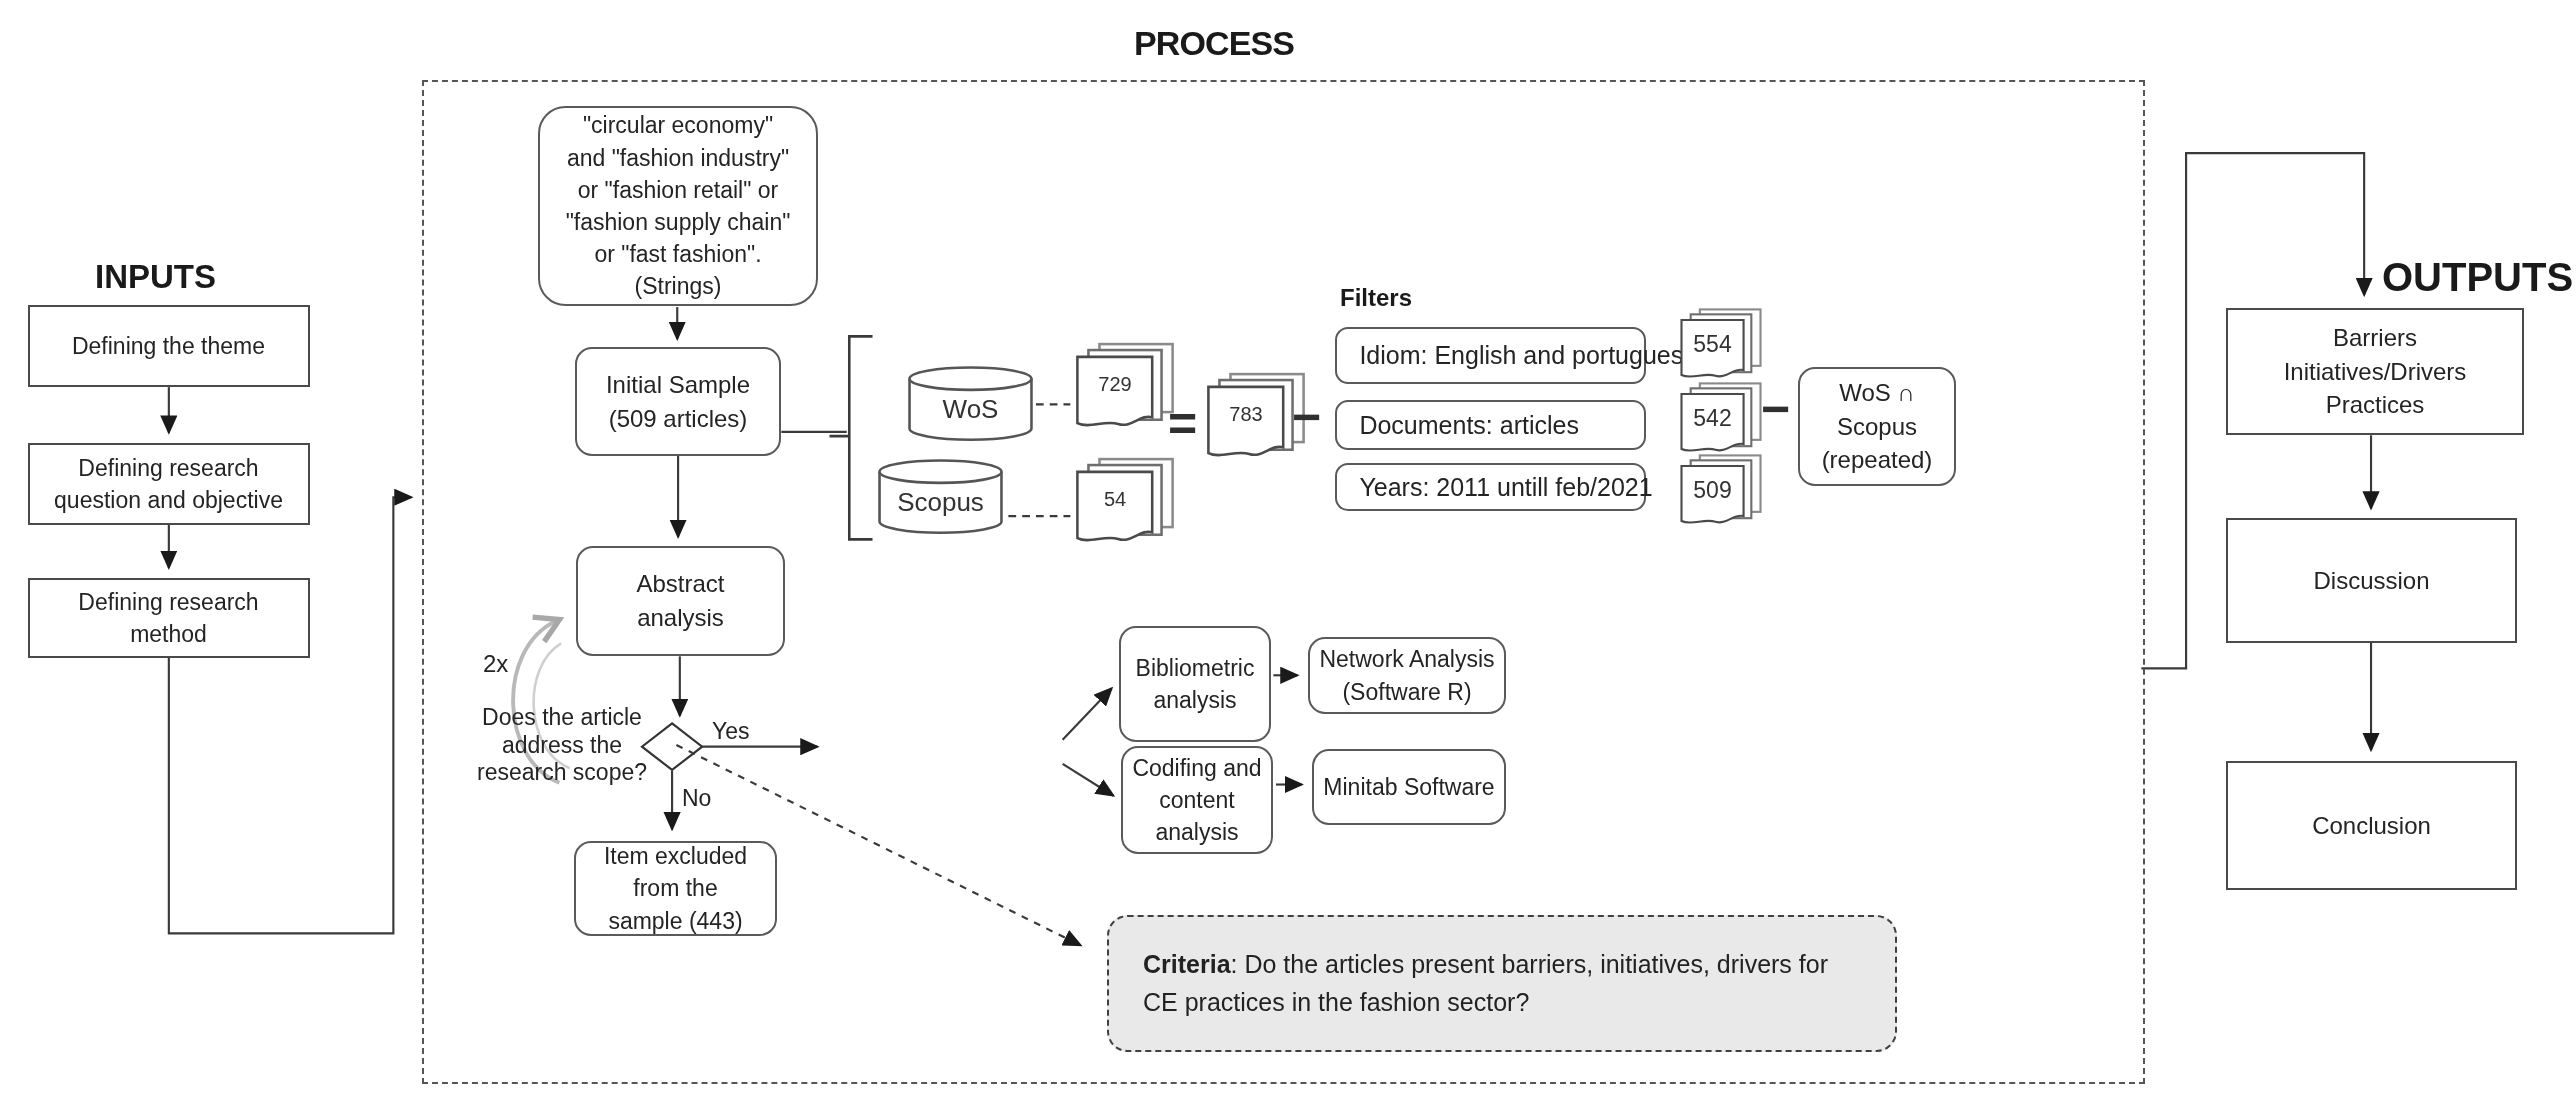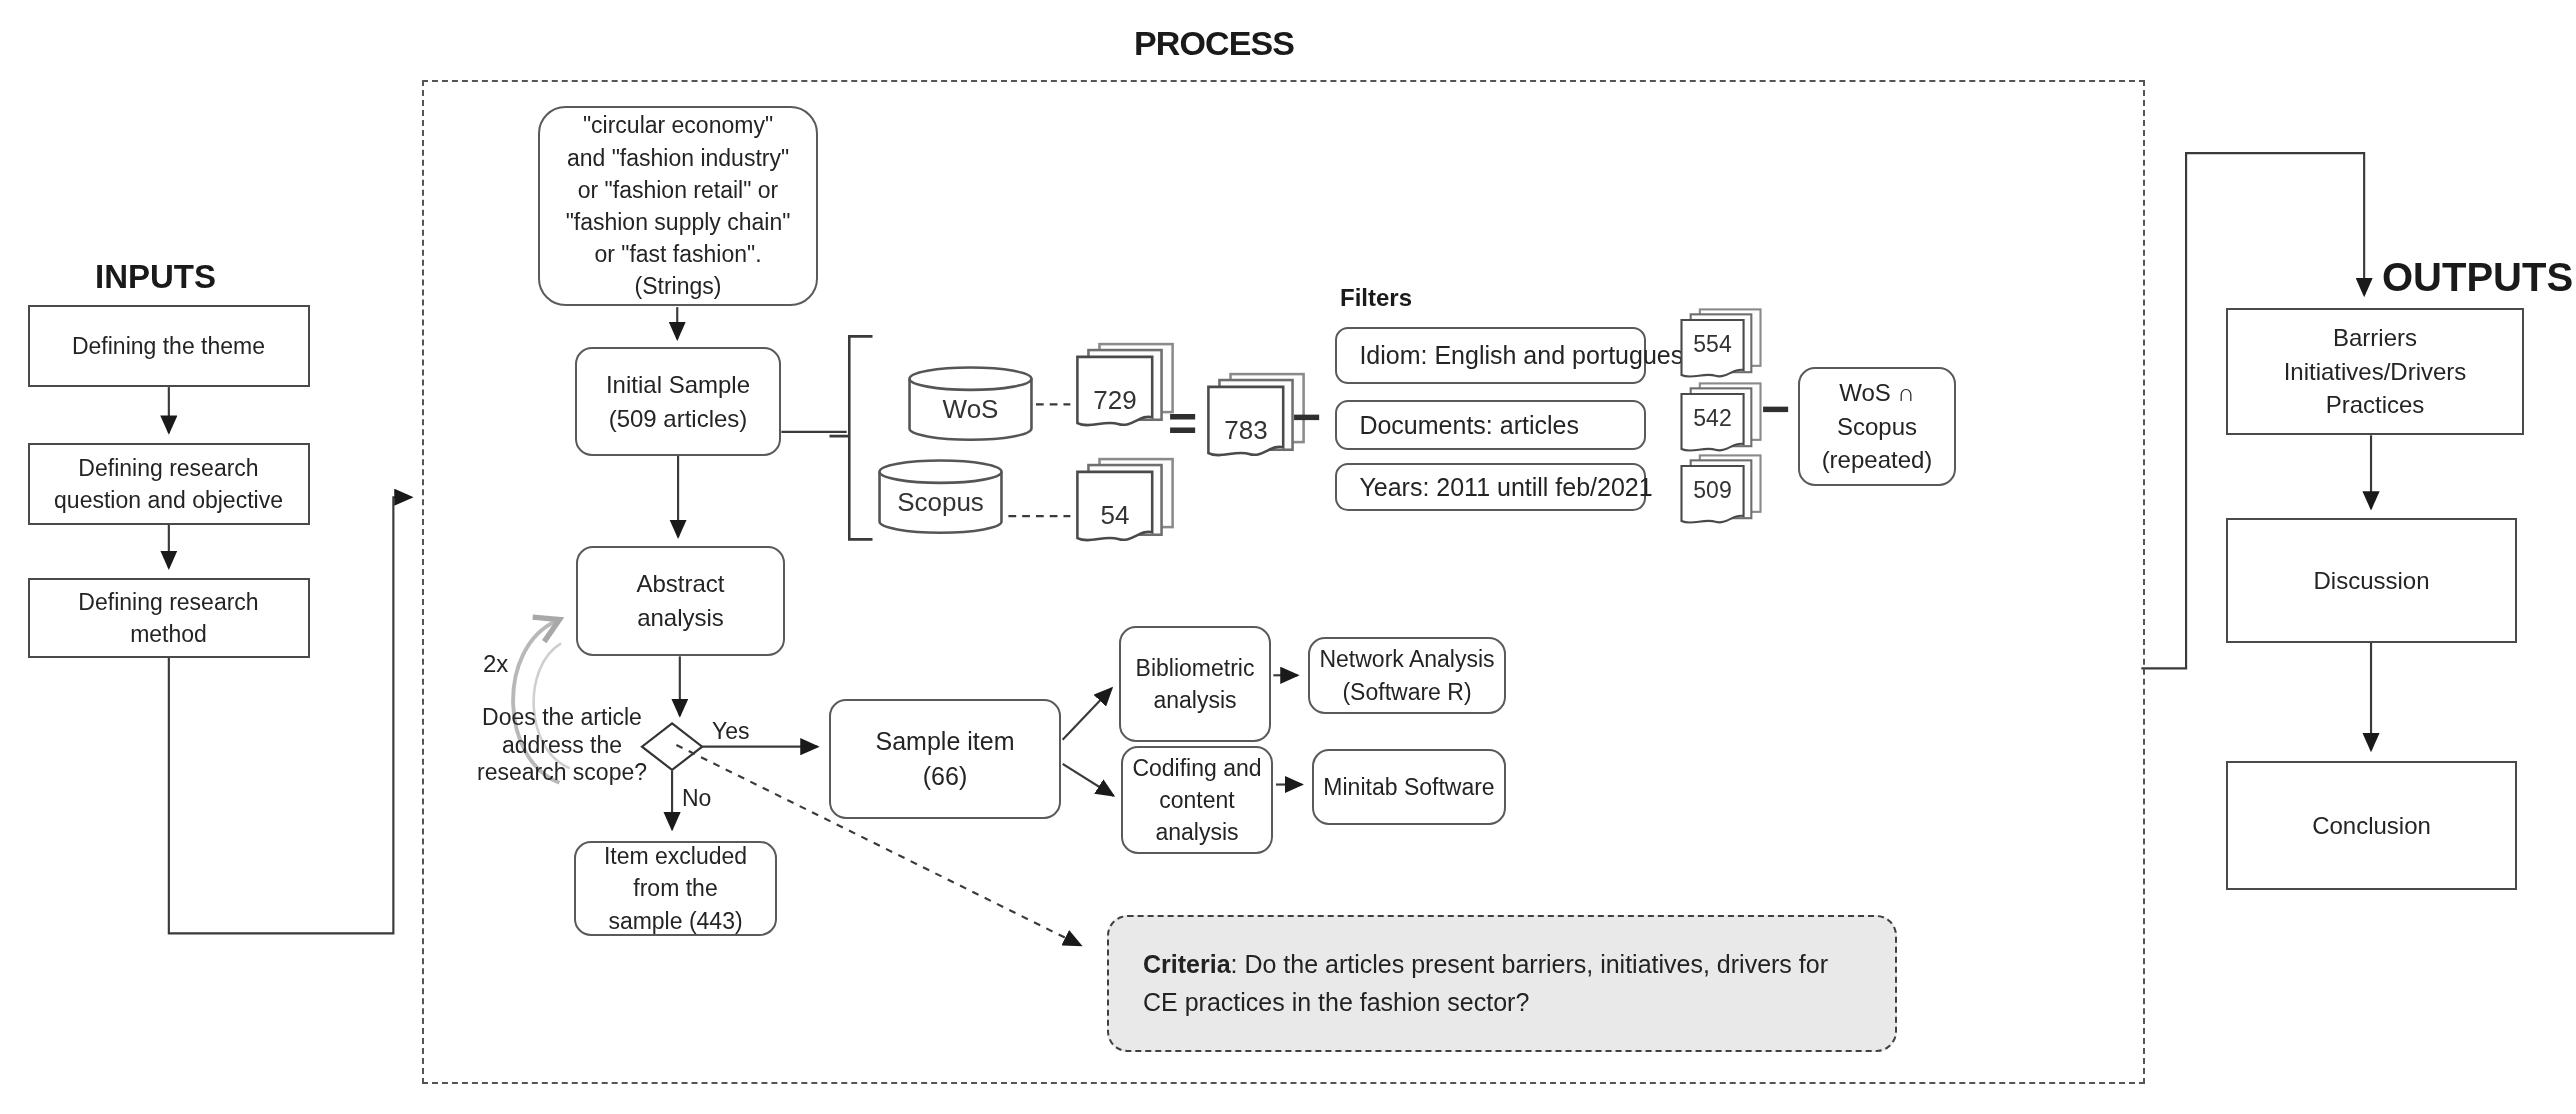--- a/index.html
+++ b/index.html
@@ -16,22 +16,22 @@
   .lbl{position:absolute;font-size:23px;color:#242424;}
   .op{position:absolute;font-size:50px;font-weight:bold;color:#2f2f2f;line-height:1;}
   .process-frame{position:absolute;left:422px;top:80px;width:1719px;height:1000px;
         border:2.6px dashed #555;background:transparent;}
   .criteria{position:absolute;left:1107px;top:915px;width:790px;height:137px;box-sizing:border-box;
         background:#e9e9e9;border:2.6px dashed #3f3f3f;border-radius:20.6px;
         display:flex;align-items:center;text-align:left;font-size:25px;line-height:1.5;
         padding:0 34px;color:#222;}
   .doc-stack{position:absolute;width:102px;height:96px;}
   .doc-stack svg{position:absolute;left:0;top:0;width:100%;height:100%;}
-  .doc-stack .num{position:absolute;left:0;top:43px;width:82px;text-align:center;
-        font-size:26px;color:#333;}
+  .doc-stack .num{position:absolute;left:0;top:31px;width:82px;text-align:center;
+        font-size:20px;color:#333;}
   .doc-stack.sm{width:86px;height:79px;}
   .doc-stack.sm .num{top:23px;width:69px;font-size:23px;}
   .cyl{position:absolute;width:129px;height:79px;}
   .cyl svg{position:absolute;left:0;top:0;width:100%;height:100%;}
   .cyl .cyl-label{position:absolute;left:0;top:29px;width:100%;text-align:center;
         font-size:26px;color:#333;}
   .overlay{position:absolute;left:0;top:0;pointer-events:none;}
   .line{display:block;}
 </style>
 </head>
@@ -218,24 +218,20 @@
   </div>
   <span class="lbl" style="left:483px;top:650px;font-size:24px;">2x</span>
   <div class="lbl" style="left:476px;top:704px;width:172px;text-align:center;line-height:1.2;">
     <span class="line">Does the article</span>
     <span class="line">address the</span>
     <span class="line">research scope?</span>
   </div>
   <span class="lbl" style="left:712px;top:718px;">Yes</span>
   <span class="lbl" style="left:682px;top:785px;">No</span>
 
-  <div class="box rounded" style="left:829px;top:699px;width:232px;height:120px;font-size:25px;">
-    <span class="line">Sample item</span>
-    <span class="line">(66)</span>
-  </div>
   <div class="box rounded" style="left:574px;top:841px;width:203px;height:95px;">
     <span class="line">Item excluded</span>
     <span class="line">from the</span>
     <span class="line">sample (443)</span>
   </div>
 
   <div class="box rounded" style="left:1119px;top:626px;width:152px;height:116px;">
     <span class="line">Bibliometric</span>
     <span class="line">analysis</span>
   </div>

